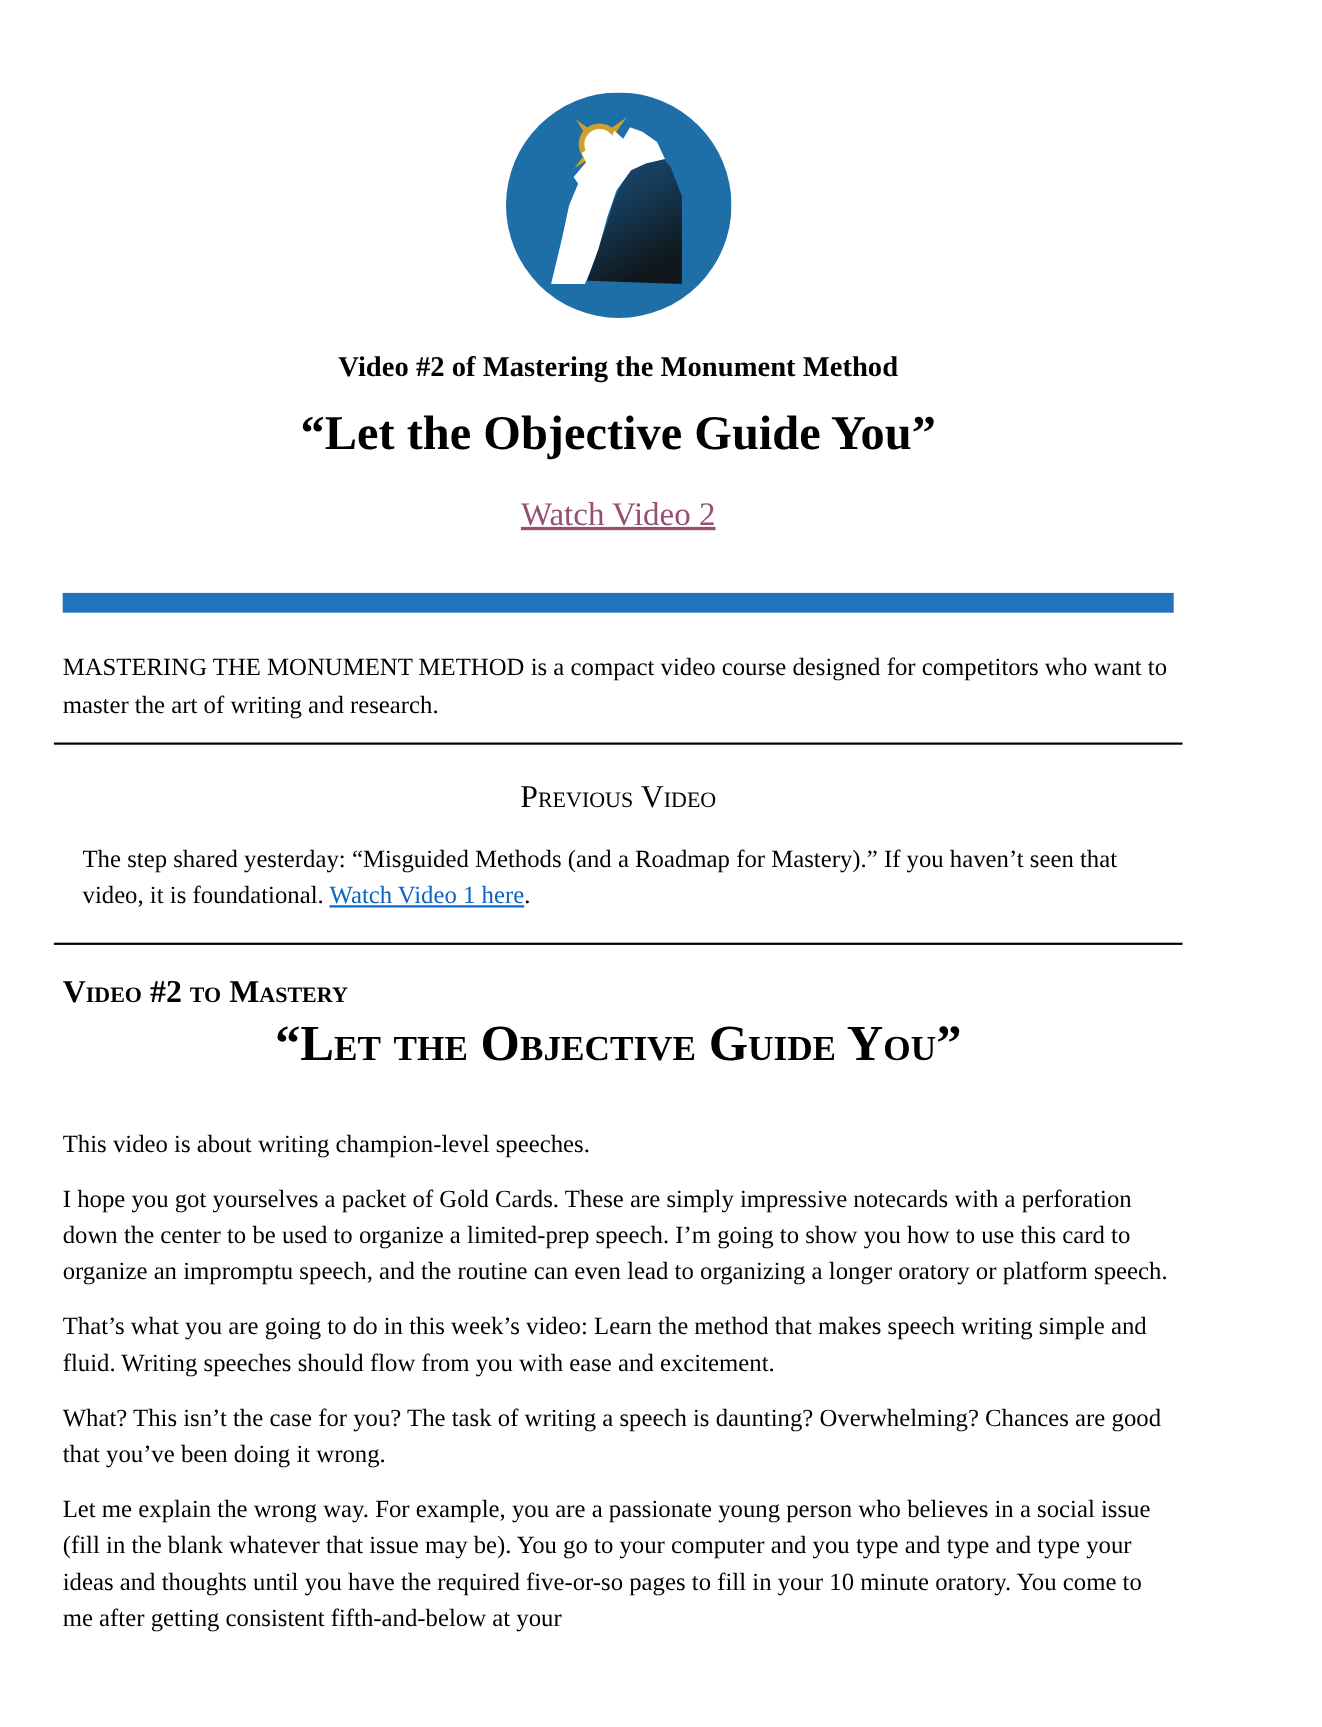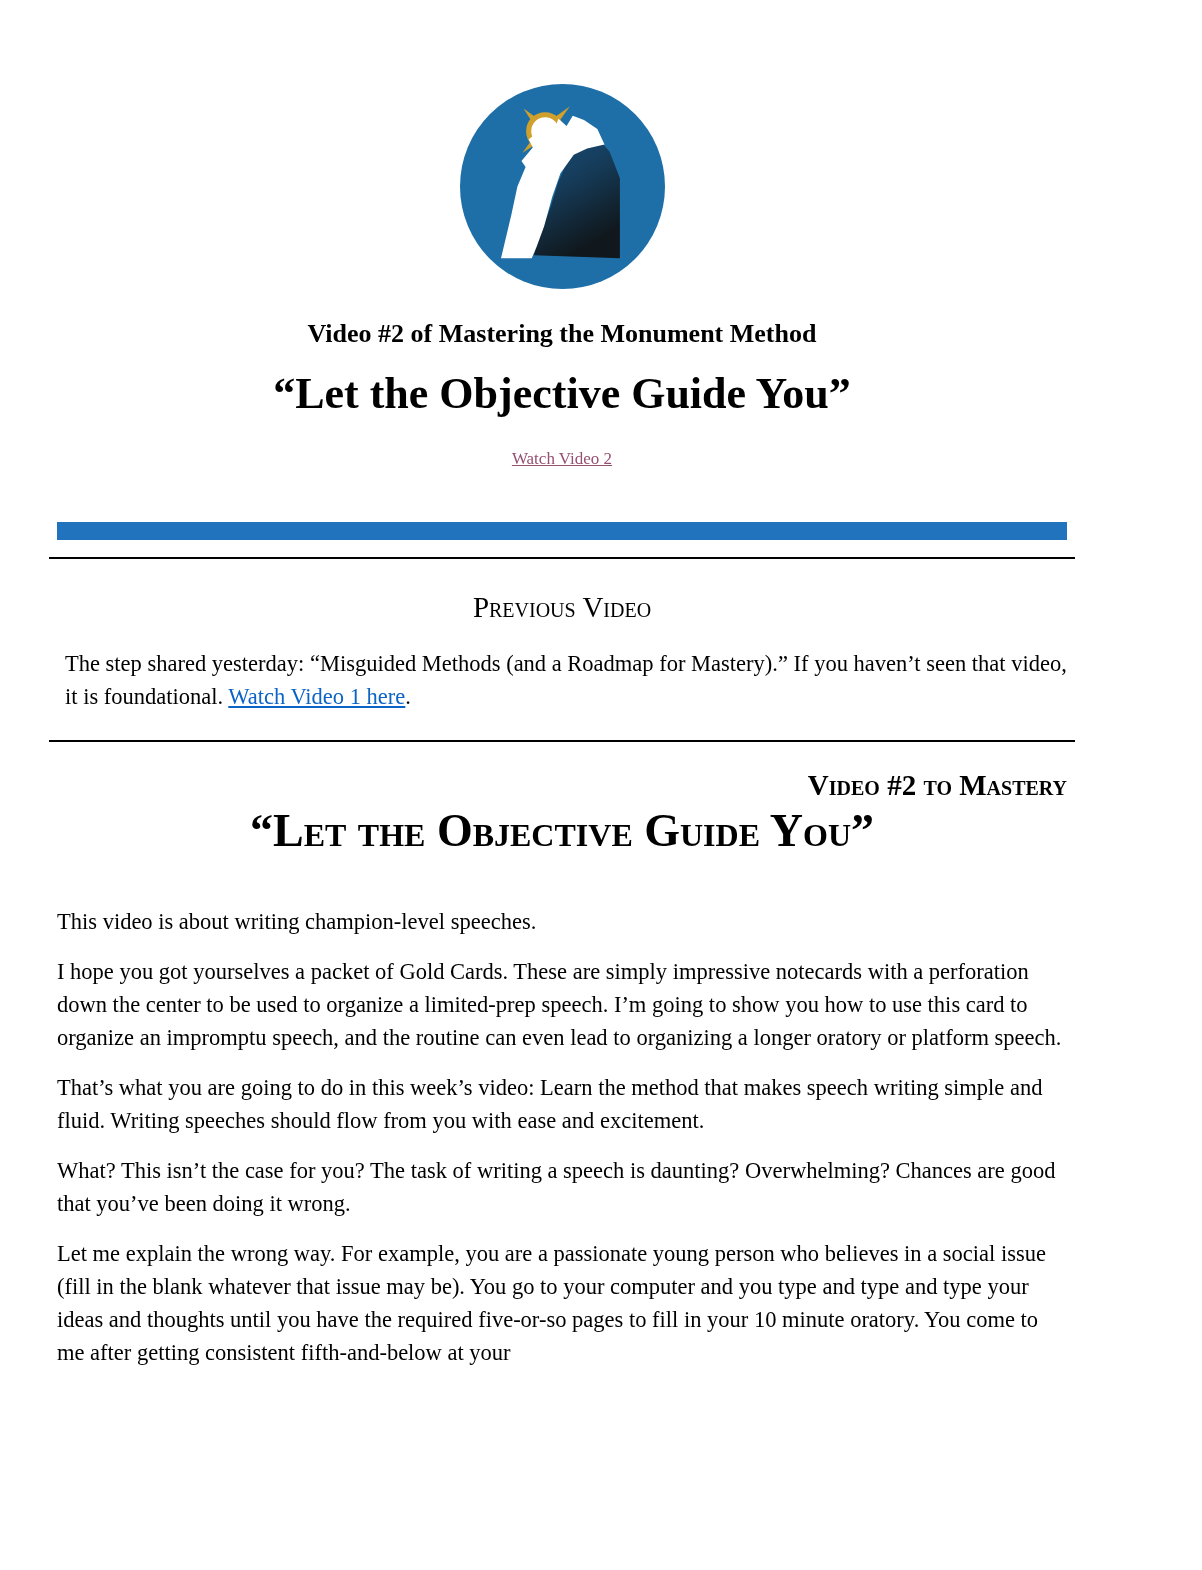--- a/index.html
+++ b/index.html
@@ -37,21 +37,21 @@
   .main-title {
     margin: 17px 0 0 0;
     font-size: 44px;
     font-weight: bold;
     text-align: center;
     line-height: 1.25;
   }
   .watch-row {
     margin: 27px 0 0 0;
     text-align: center;
-    font-size: 17px;
+    font-size: 30px;
     line-height: 1.3;
   }
   a.visited-link {
     color: var(--visited-link, #954F72);
     text-decoration: underline;
     cursor: pointer;
   }
   a.doc-link {
     color: var(--link-blue, #0B63C5);
     text-decoration: underline;
@@ -74,33 +74,33 @@
   }
   .section-heading {
     margin: 30px 0 0 0;
     font-size: 29px;
     font-weight: normal;
     font-variant: small-caps;
     text-align: center;
     line-height: 1.25;
   }
   .body-text {
-    margin: 21px 0 0 8px;
+    margin: 21px 0 0 18px;
     font-size: 22.5px;
     line-height: 33px;
   }
   hr.rule.second {
     margin-top: 27px;
   }
   .mastery-kicker {
     margin: 27px 0 0 0;
     font-size: 29px;
     font-weight: bold;
     font-variant: small-caps;
-    text-align: right;
+    text-align: left;
     line-height: 1.15;
   }
   .mastery-title {
     margin: 1px 0 0 0;
     font-size: 46px;
     font-weight: bold;
     font-variant: small-caps;
     text-align: center;
     line-height: 1.2;
   }
@@ -136,20 +136,21 @@
   </div>
 
   <h3 class="kicker">Video #2 of Mastering the Monument Method</h3>
 
   <h1 class="main-title">“Let the Objective Guide You”</h1>
 
   <p class="watch-row"><a href="#" class="visited-link">Watch Video 2</a></p>
 
   <div class="blue-bar"></div>
 
+  <p class="intro">MASTERING THE MONUMENT METHOD is a compact video course designed for competitors who want to master the art of writing and research.</p>
 
   <hr class="rule">
 
   <h2 class="section-heading">Previous Video</h2>
 
   <p class="body-text"><span>The step shared yesterday: “Misguided Methods (and a Roadmap for Mastery).” If you haven’t seen that video, it is foundational. </span><a href="#" class="doc-link">Watch Video 1 here</a><span>.</span></p>
 
   <hr class="rule second">
 
   <h2 class="mastery-kicker">Video #2 to Mastery</h2>

